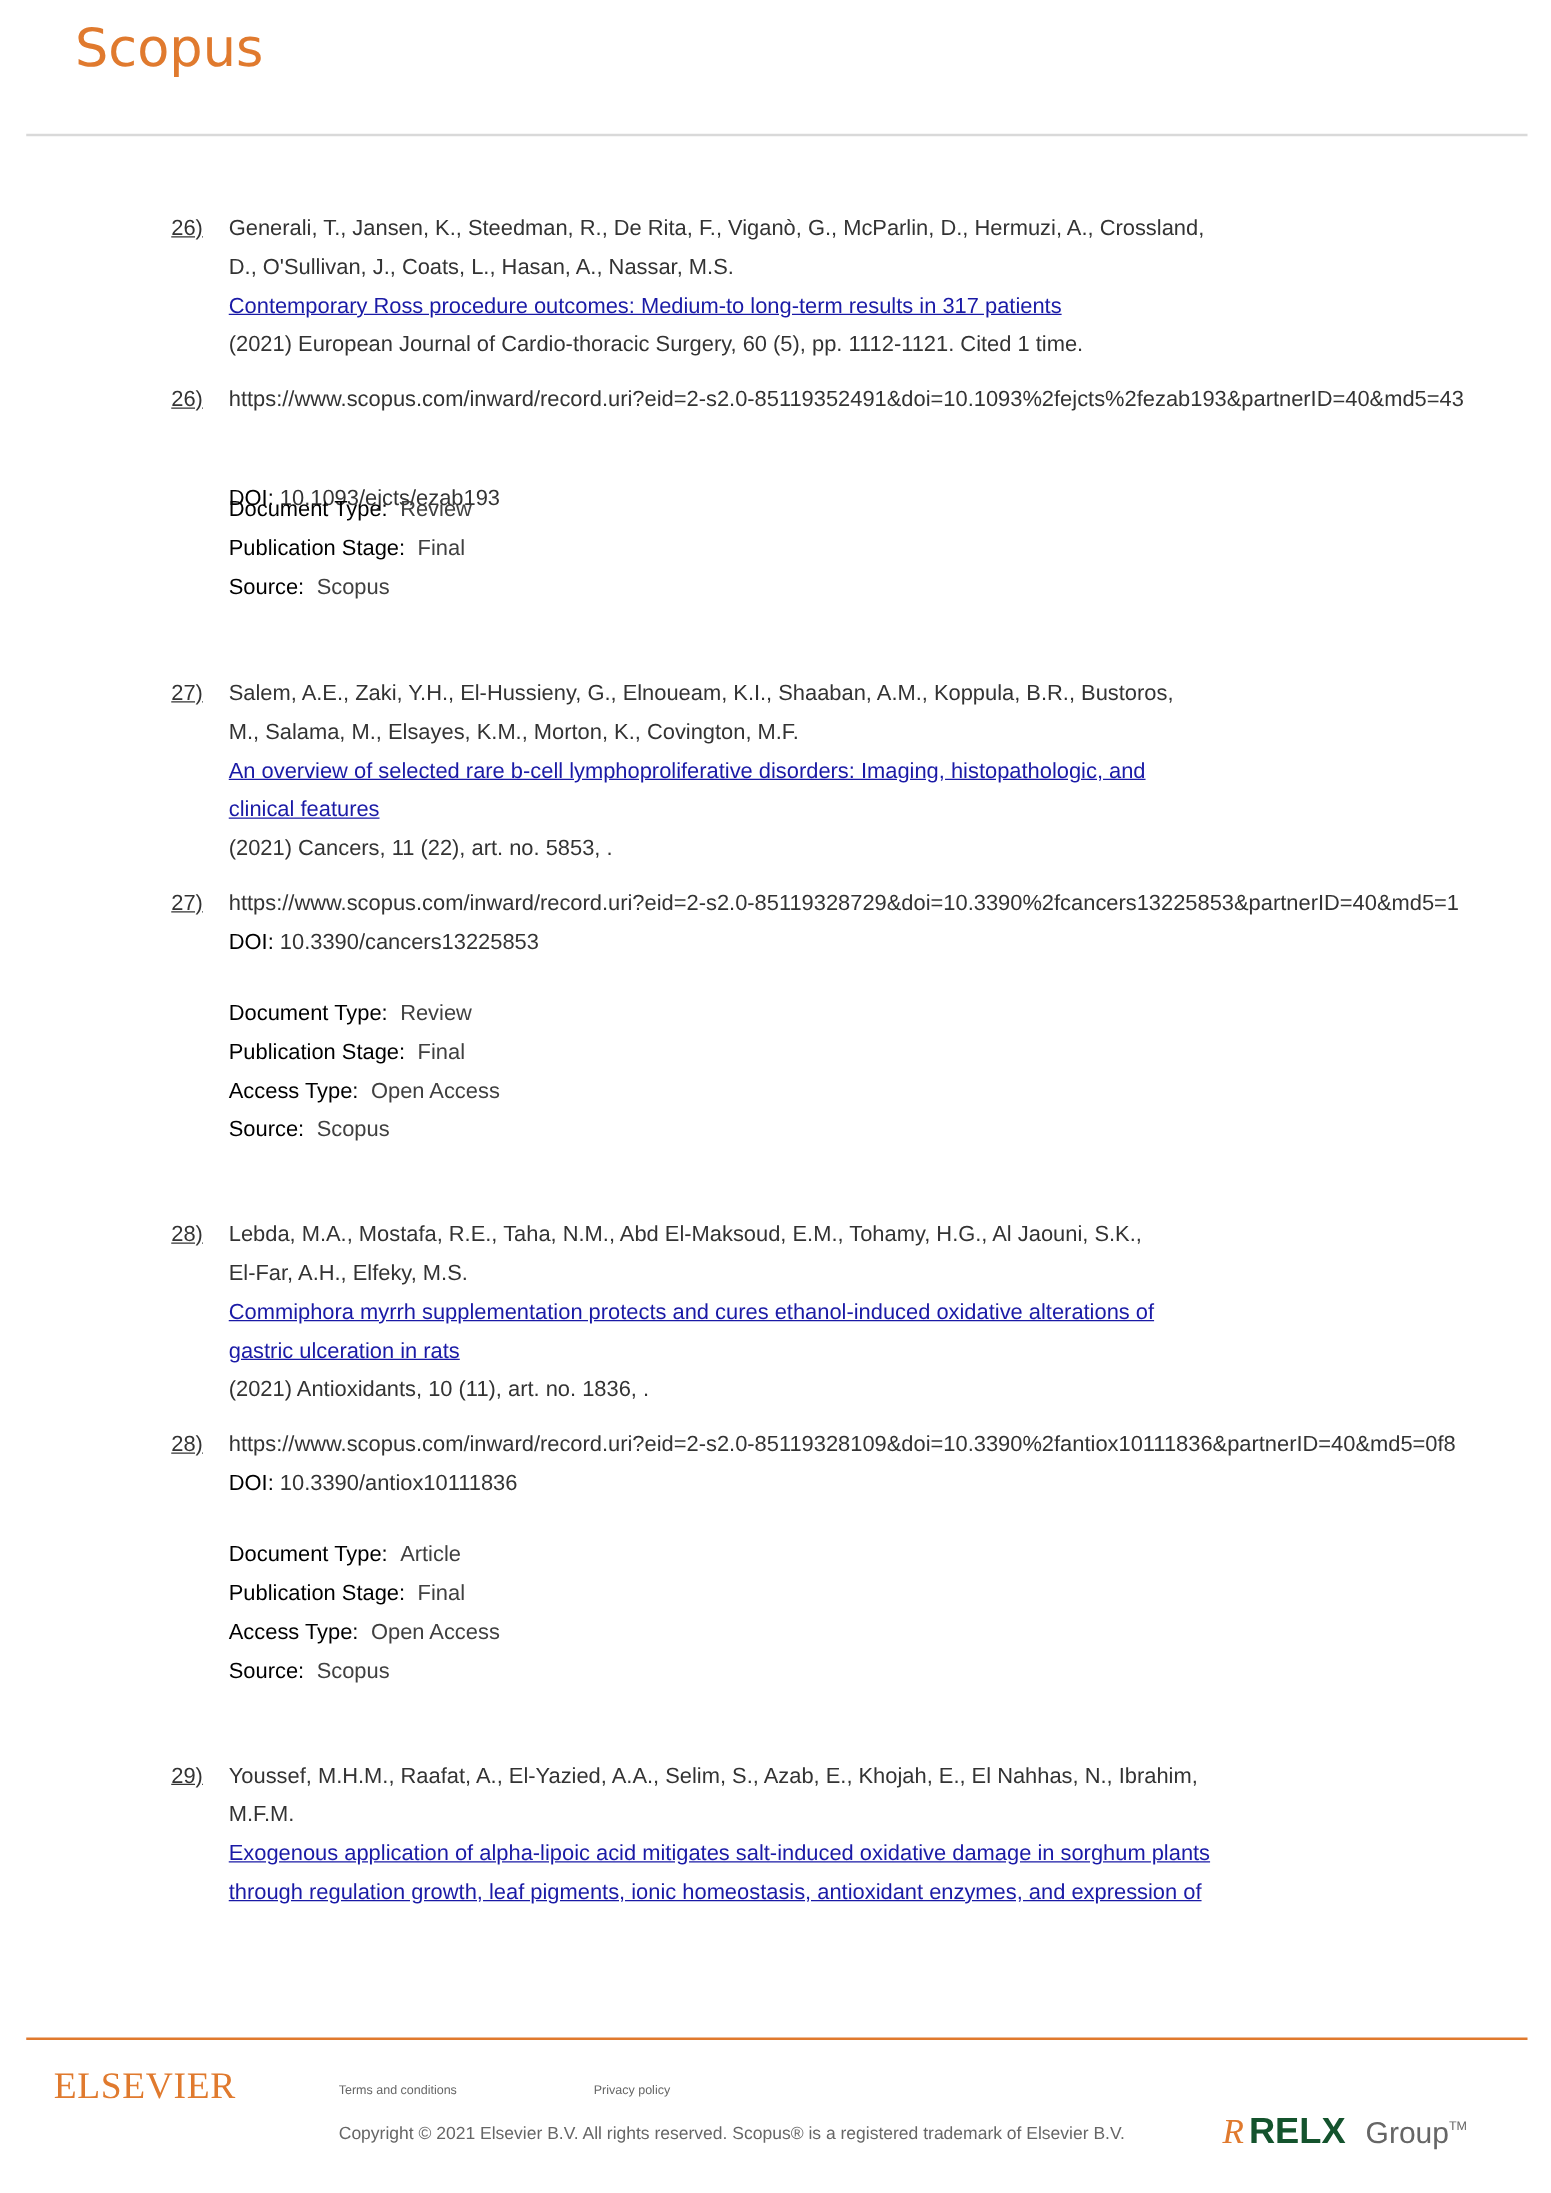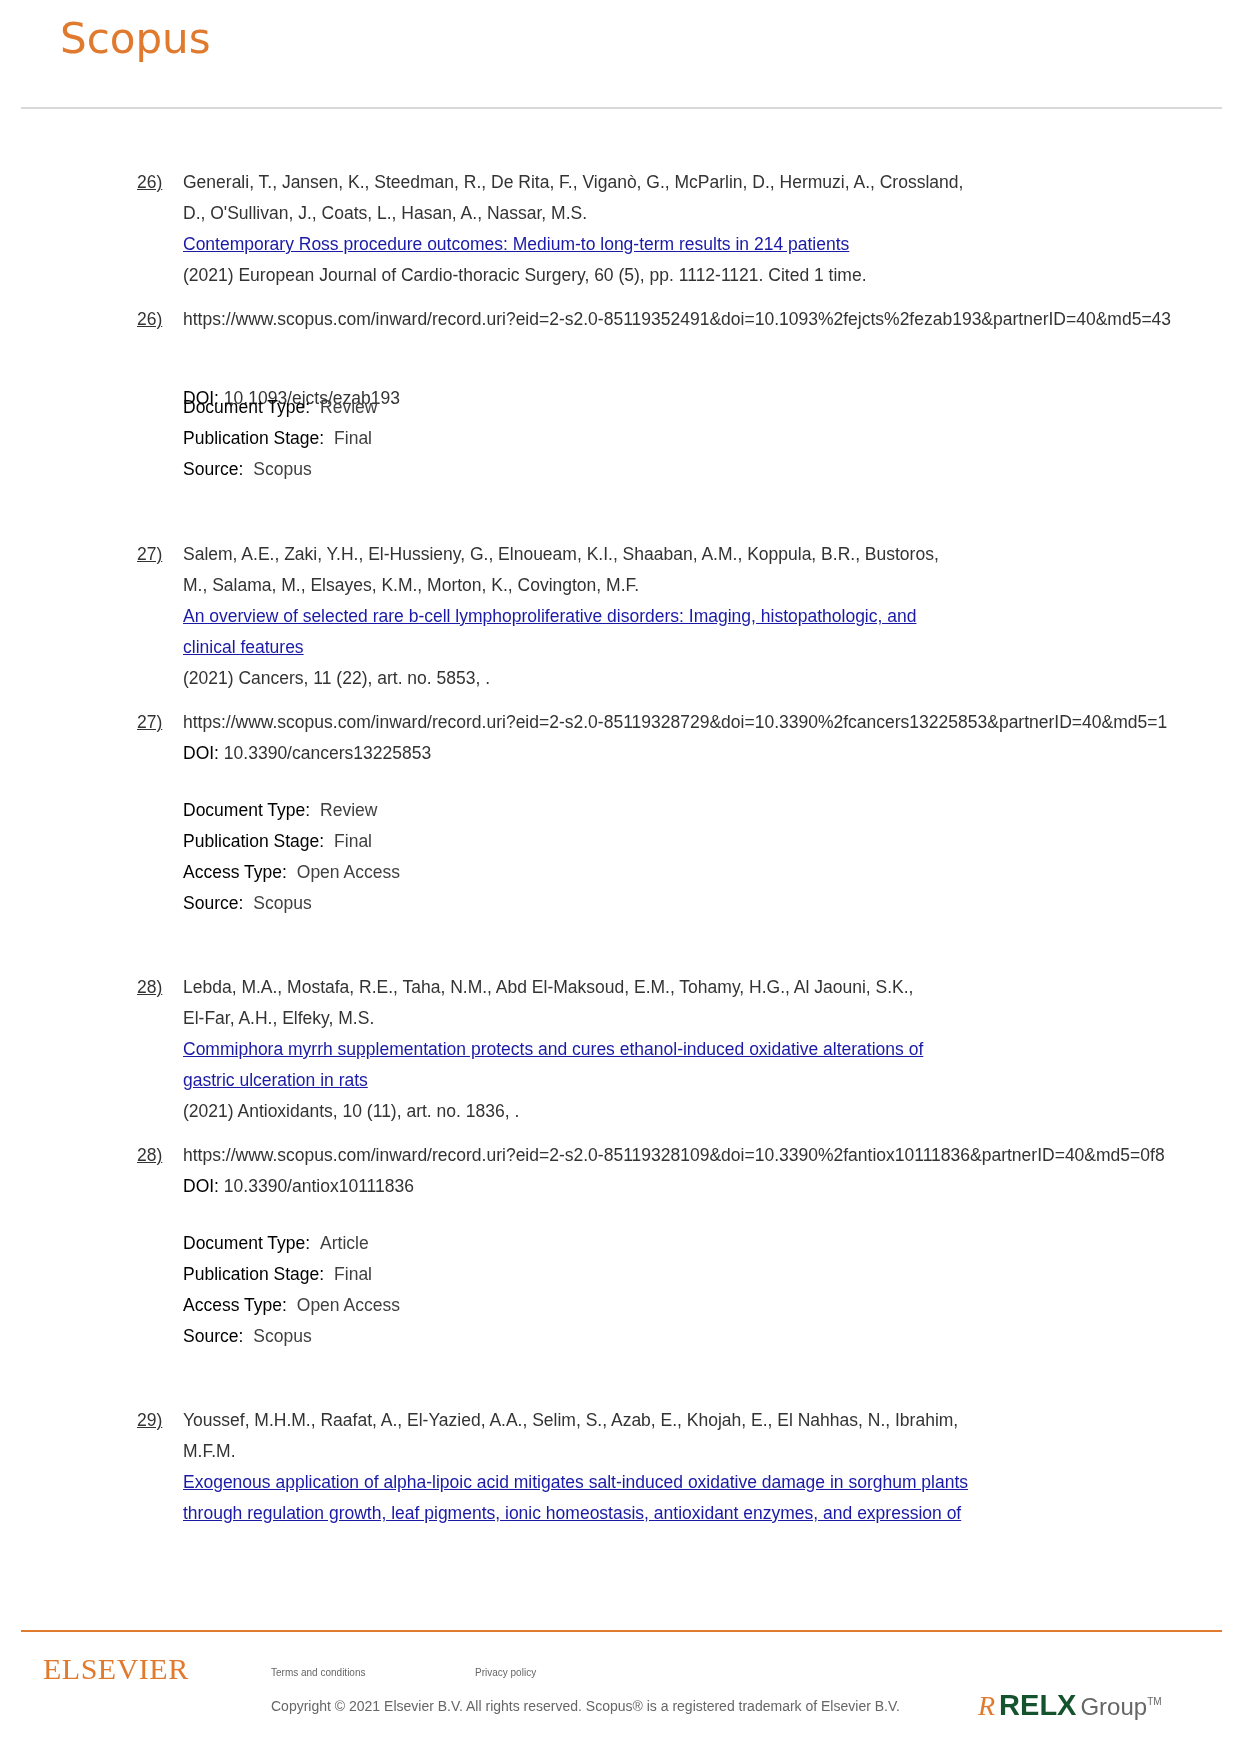--- a/index.html
+++ b/index.html
@@ -18,37 +18,37 @@
     .meta-label { color: #000000; }
     .meta-value { color: #404040; margin-left: 10px; margin-top: 40px; }
 
     .footer-rule { position: absolute; left: 21px; top: 1630px; width: 1201px; height: 2px; background: #e07a2e; }
     .elsevier-logo { position: absolute; left: 43px; top: 1652px; font-family: "Liberation Serif", serif; font-size: 30px; color: #e07a2e; letter-spacing: 0.5px; }
     .footer-link { position: absolute; top: 1667px; font-size: 10px; color: #666666; }
     .copyright { position: absolute; left: 271px; top: 1698px; font-size: 14px; color: #666666; white-space: nowrap; }
     .relx { position: absolute; left: 978px; top: 1689px; display: flex; align-items: baseline; white-space: nowrap; }
     .relx-mark { font-family: "Liberation Serif", serif; font-style: italic; font-size: 28px; color: #e07a2e; margin-right: 4px; }
     .relx-bold { font-family: "Liberation Sans", sans-serif; font-weight: bold; font-size: 29px; color: #14532d; }
-    .relx-light { font-family: "Liberation Sans", sans-serif; font-size: 24px; color: #666666; margin-left: 4px; }
+    .relx-light { font-family: "Liberation Sans", sans-serif; font-size: 24px; color: #666666; margin-left: 16px; }
     .relx-tm { font-size: 10px; color: #666666; vertical-align: top; position: relative; top: -10px; }
   </style>
 </head>
 <body>
 
 <div class="header">
   <div class="logo">Scopus</div>
   <div class="header-rule"></div>
 </div>
 
 <div class="content">
 
   <div>
     <div class="row" style="top:167px;"><span class="num">26)</span><span>Generali, T., Jansen, K., Steedman, R., De Rita, F., Viganò, G., McParlin, D., Hermuzi, A., Crossland,</span></div>
     <div class="indent" style="top:198px;">D., O'Sullivan, J., Coats, L., Hasan, A., Nassar, M.S.</div>
-    <div class="indent" style="top:229px;"><a class="link">Contemporary Ross procedure outcomes: Medium-to long-term results in 214 patients</a></div>
+    <div class="indent" style="top:229px;"><a class="link">Contemporary Ross procedure outcomes: Medium-to long-term results in 317 patients</a></div>
     <div class="indent" style="top:260px;">(2021) European Journal of Cardio-thoracic Surgery, 60 (5), pp. 1112-1121. Cited 1 time.</div>
     <div class="row" style="top:304px;"><span class="num">26)</span><span>https://www.scopus.com/inward/record.uri?eid=2-s2.0-85119352491&amp;doi=10.1093%2fejcts%2fezab193&amp;partnerID=40&amp;md5=43</span></div>
     <div class="indent" style="top:335px;margin-top:48px;"><span class="meta-label">DOI:</span> <span>10.1093/ejcts/ezab193</span></div>
     <div class="indent" style="top:392px;"><span class="meta-label">Document Type:</span><span class="meta-value">Review</span></div>
     <div class="indent" style="top:423px;"><span class="meta-label">Publication Stage:</span><span class="meta-value">Final</span></div>
     <div class="indent" style="top:454px;"><span class="meta-label">Source:</span><span class="meta-value">Scopus</span></div>
   </div>
 
   <div>
     <div class="row" style="top:539px;"><span class="num">27)</span><span>Salem, A.E., Zaki, Y.H., El-Hussieny, G., Elnoueam, K.I., Shaaban, A.M., Koppula, B.R., Bustoros,</span></div>

